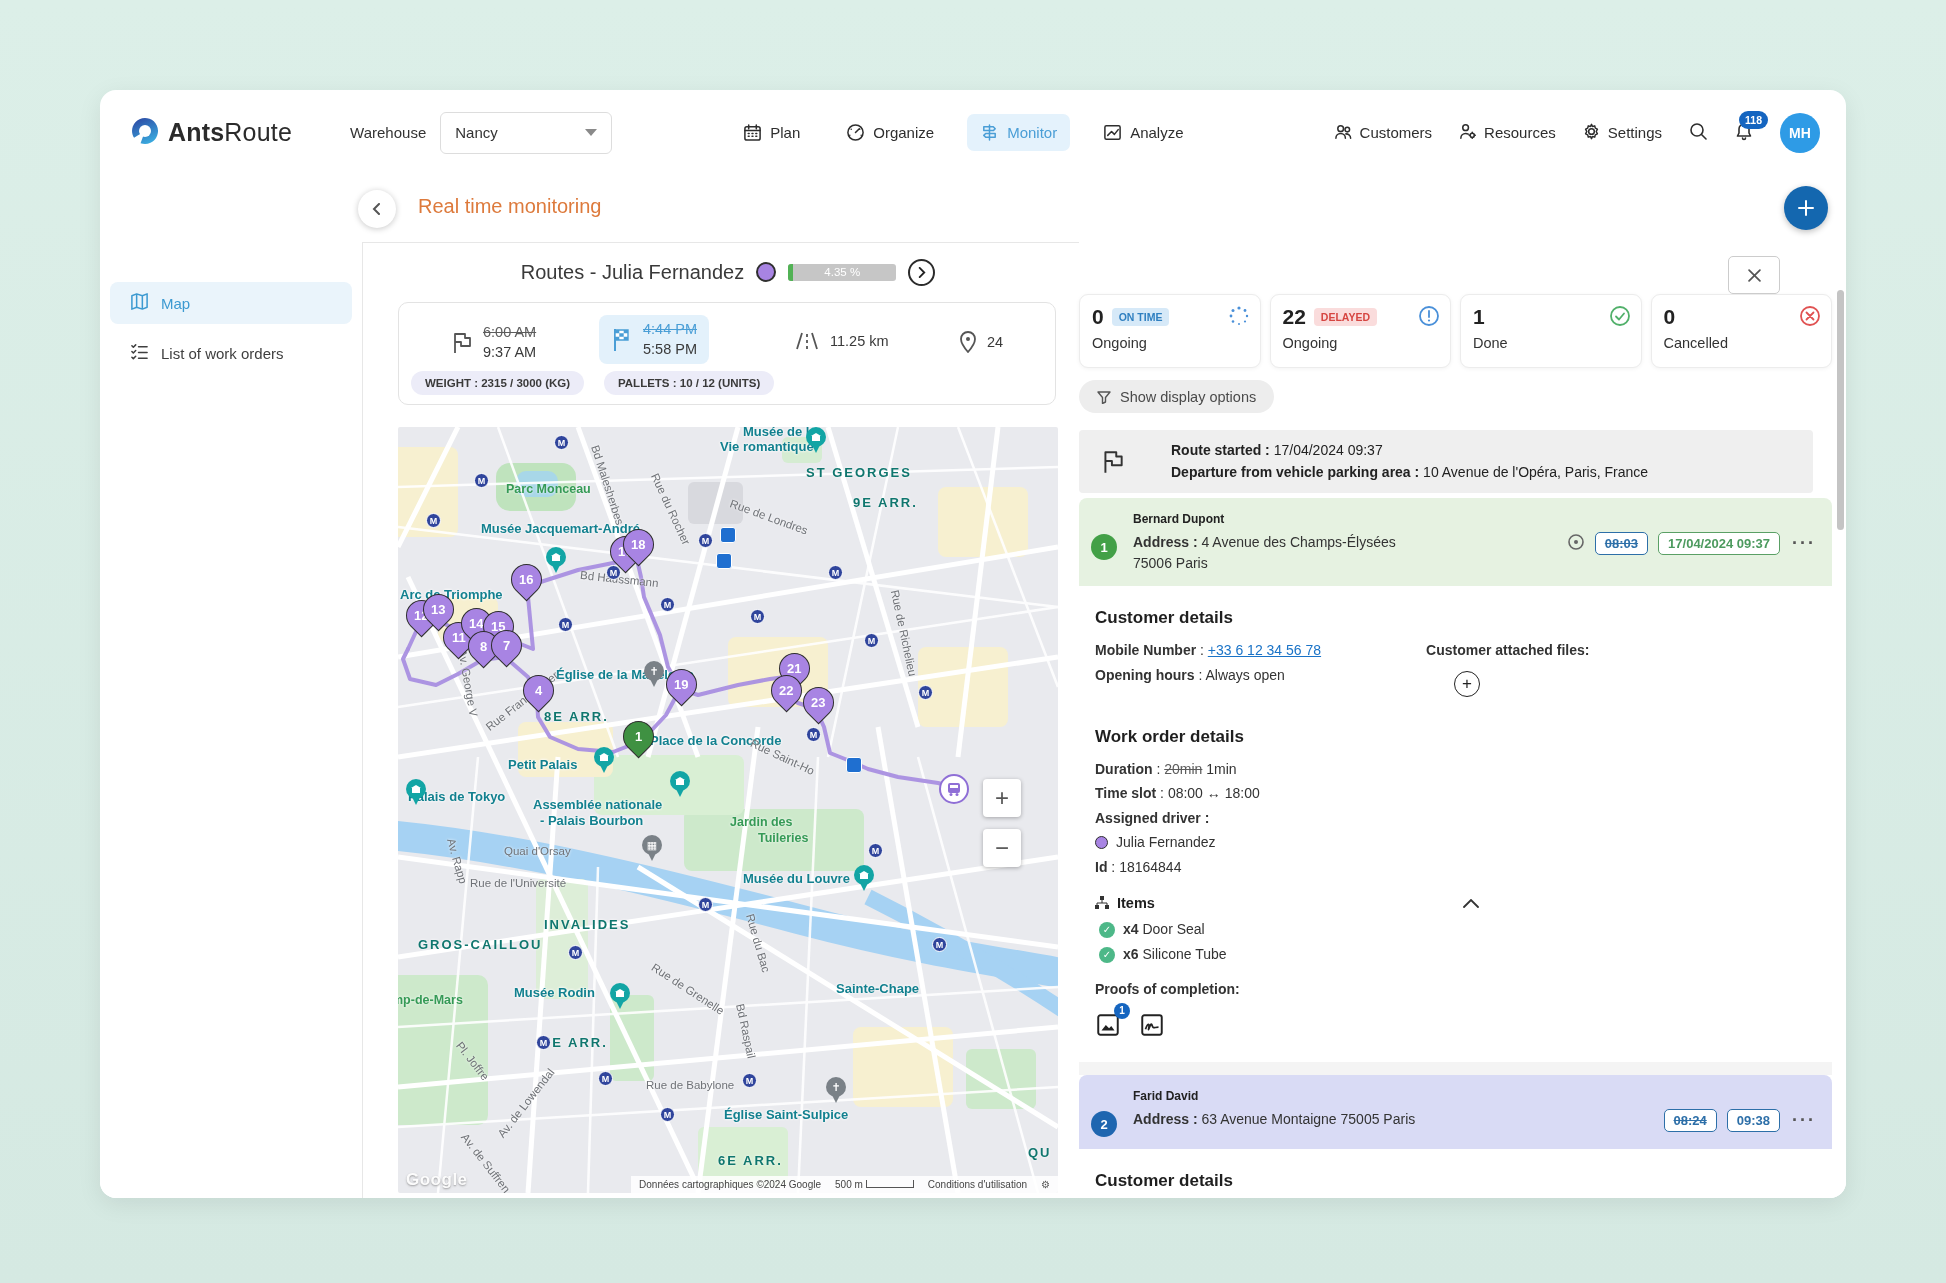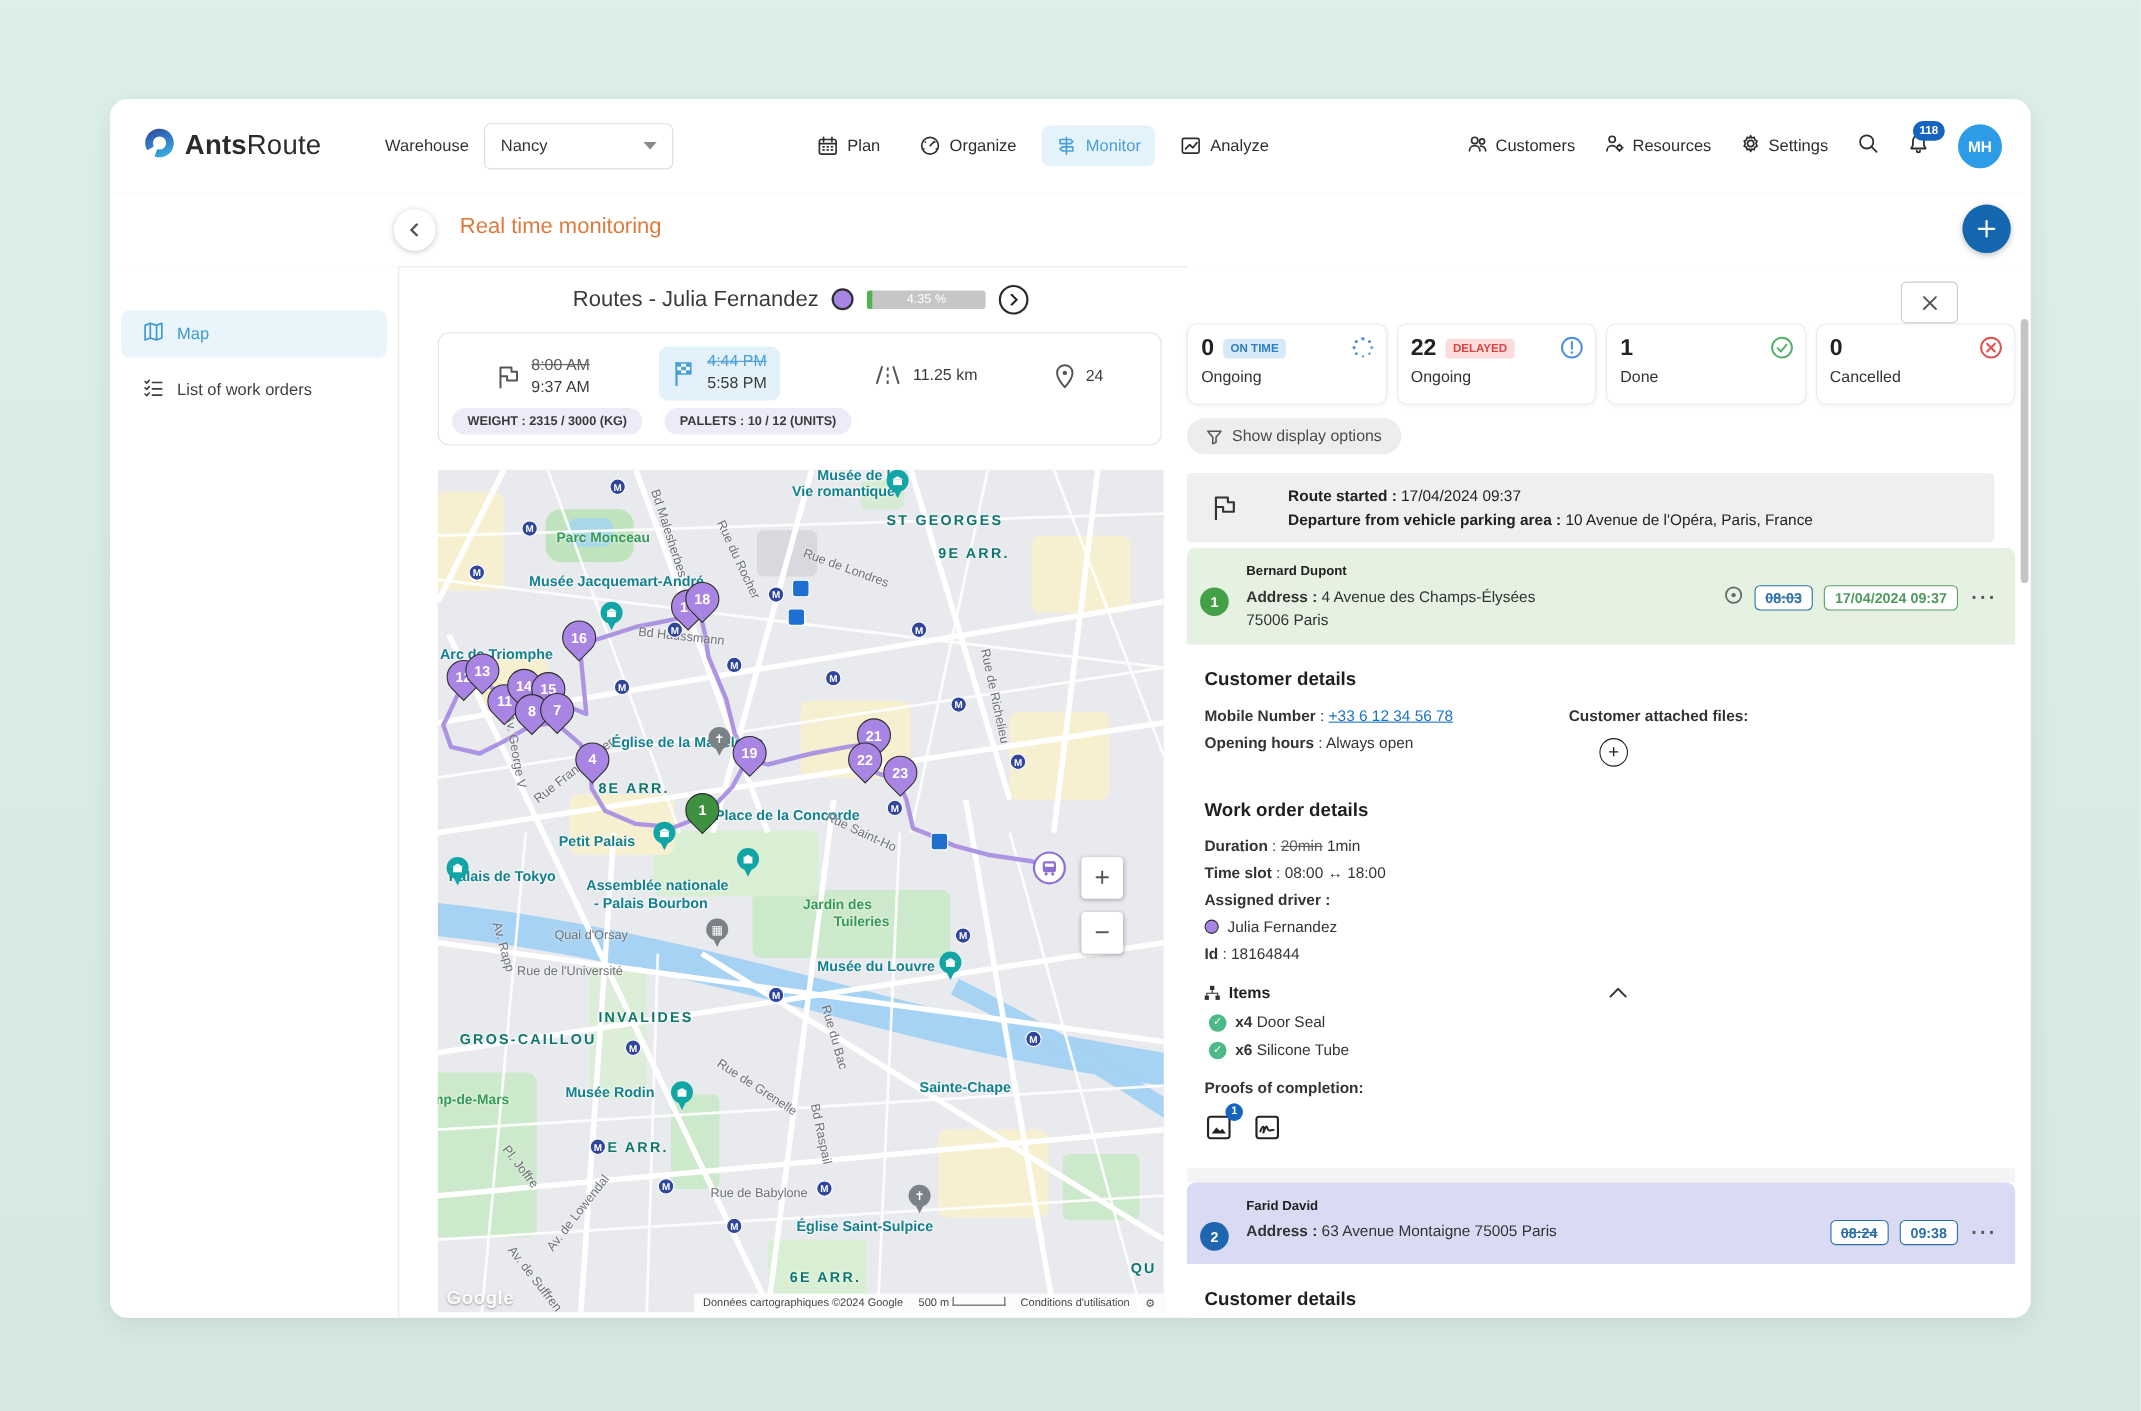--- a/index.html
+++ b/index.html
@@ -8,21 +8,21 @@
   .window{position:absolute;left:100px;top:90px;width:1746px;height:1108px;background:#fff;border-radius:16px;box-shadow:0 6px 24px rgba(0,0,0,.08);overflow:hidden;}
 
   
   .navbar{position:absolute;left:0;top:0;width:100%;height:85px;border-bottom:1px solid #ececec;display:flex;align-items:center;}
   .logo{display:flex;align-items:center;gap:8px;margin-left:30px;}
   .logo-text{font-size:25px;color:#2b2b2b;letter-spacing:.2px;}
   .logo-text b{font-weight:700;}
   .wh-label{font-size:15px;color:#333;margin-left:58px;}
   .wh-select{margin-left:14px;width:142px;height:40px;border:1px solid #ddd;border-radius:6px;display:flex;align-items:center;justify-content:space-between;padding:0 14px;font-size:15px;color:#333;background:#fff;}
   .caret{width:0;height:0;border-left:6px solid transparent;border-right:6px solid transparent;border-top:7px solid #8a8a8a;}
-  .tabs{display:flex;align-items:center;gap:10px;margin-left:118px;}
+  .tabs{display:flex;align-items:center;gap:20px;margin-left:118px;}
   .tab{display:flex;align-items:center;gap:8px;font-size:15px;color:#2e2e2e;padding:9px 13px;border-radius:7px;cursor:pointer;white-space:nowrap;}
   .tab.active{background:#e4f2fc;color:#4a9ed6;}
   .tab svg{display:block;}
   .navright{display:flex;align-items:center;gap:26px;margin-left:auto;margin-right:26px;}
   .navitem{display:flex;align-items:center;gap:7px;font-size:15px;color:#2e2e2e;cursor:pointer;white-space:nowrap;}
   .bell-wrap{position:relative;cursor:pointer;}
   .badge118{position:absolute;top:-10px;right:-14px;background:#1565c0;color:#fff;font-size:10.5px;font-weight:700;border-radius:10px;padding:3px 6px;}
   .avatar{width:40px;height:40px;border-radius:50%;background:#2e9be6;color:#fff;font-weight:700;font-size:14px;display:flex;align-items:center;justify-content:center;cursor:pointer;}
 
   
@@ -281,21 +281,21 @@
           </svg>
       </span>
     </div>
 
     <div class="stats-card">
       <div class="stat-cell" style="left:52px;top:20px;">
         <svg width="22" height="24" viewBox="0 0 22 24">
             <path d="M4 22V3h10v4h5v8h-9v-4H4" stroke="#555" stroke-width="1.8" fill="none" stroke-linejoin="round"></path>
           </svg>
         <div class="stat-times">
-            <div class="strike">8:00 AM</div>
+            <div class="strike">6:00 AM</div>
             <div>9:37 AM</div>
           </div>
       </div>
       <div class="stat-cell finish-cell" style="left:200px;top:12px;">
         <svg width="22" height="26" viewBox="0 0 22 26">
             <path d="M4 24V2" stroke="#4a9ed6" stroke-width="2"></path>
             <path d="M4 3h13v10H4z" fill="#fff" stroke="#4a9ed6" stroke-width="1.4"></path>
             <path d="M4 3h4.3v3.3H4zM12.7 3H17v3.3h-4.3zM8.3 6.3h4.4v3.4H8.3zM4 9.7h4.3V13H4zM12.7 9.7H17V13h-4.3z" fill="#4a9ed6"></path>
           </svg>
         <div class="stat-times">

